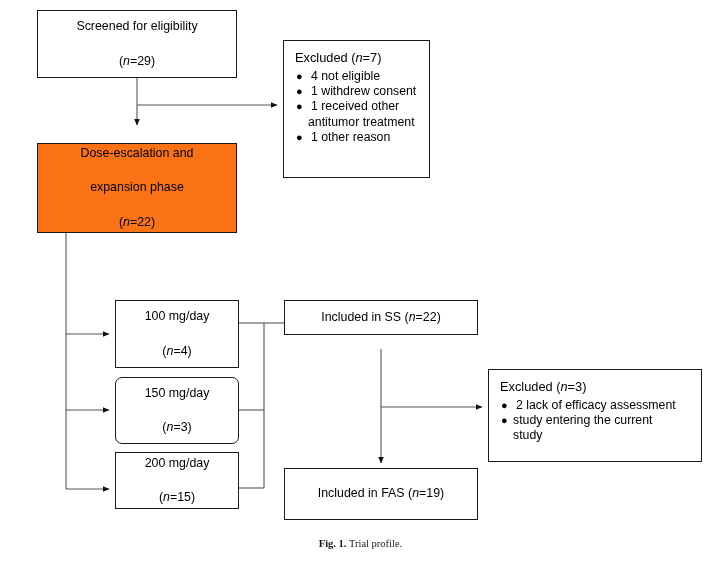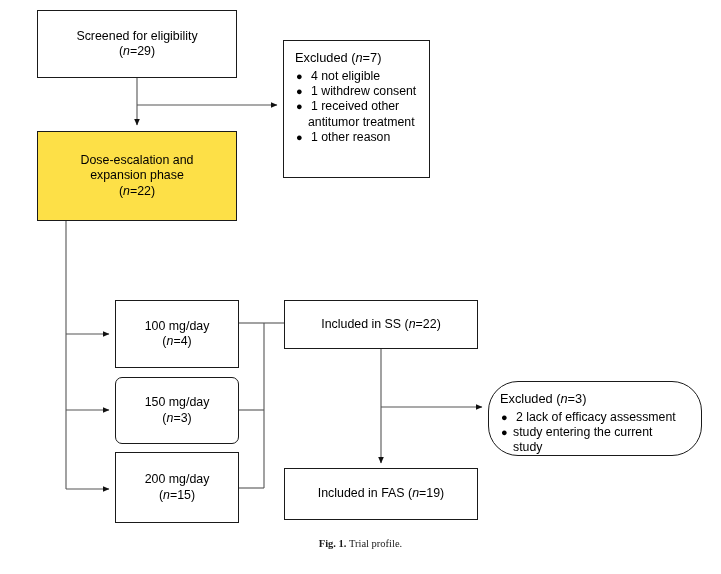--- a/index.html
+++ b/index.html
@@ -28,30 +28,32 @@
     pointer-events: none;
   }
   .node {
     position: absolute;
     box-sizing: border-box;
     border: 1.4px solid #1a1a1a;
     background: #ffffff;
     font-size: 12.4px;
     line-height: 15.5px;
     color: #000000;
+    gap: 19px;
   }
   .node.center {
     display: flex;
     flex-direction: column;
     align-items: center;
     justify-content: center;
     text-align: center;
   }
   .node.shaded {
-    background: #fde047;
+    background: #f97316;
+    margin-top: 12px;
   }
   .node.listbox {
     padding: 9px 8px 20px 11px;
     text-align: left;
   }
   .line {
     white-space: nowrap;
   }
   .italic-n {
     font-style: italic;
@@ -166,30 +168,30 @@
   <div class="node center" style="left:115px; top:300px; width:124px; height:68px;">
     <div class="line">100 mg/day</div>
     <div class="line"><span>(</span><span class="italic-n">n</span><span>=4)</span></div>
   </div>
 
   <div class="node center" style="left:115px; top:377px; width:124px; height:67px;border-radius:7px;">
     <div class="line">150 mg/day</div>
     <div class="line"><span>(</span><span class="italic-n">n</span><span>=3)</span></div>
   </div>
 
-  <div class="node center" style="left:115px; top:452px; width:124px; height:71px;">
+  <div class="node center" style="left:115px; top:452px; width:124px; height:57px;">
     <div class="line">200 mg/day</div>
     <div class="line"><span>(</span><span class="italic-n">n</span><span>=15)</span></div>
   </div>
 
-  <div class="node center" style="left:284px; top:300px; width:194px; height:49px;">
+  <div class="node center" style="left:284px; top:300px; width:194px; height:35px;">
     <div class="line"><span>Included in SS (</span><span class="italic-n">n</span><span>=22)</span></div>
   </div>
 
-  <div class="node listbox" style="left:488px; top:381px; width:214px; height:75px;border-radius:30px;">
+  <div class="node listbox" style="left:488px; top:369px; width:214px; height:93px;">
     <div class="excl-title"><span>Excluded (</span><span class="italic-n">n</span><span>=3)</span></div>
     <ul class="reasons">
       <li>
         <span class="bullet">●</span>
         <span>2 lack of efficacy assessment</span>
       </li>
       <li>
         <span class="bullet">●</span>
         <span class="cont">study entering the current</span>
         <span class="cont">study</span>

